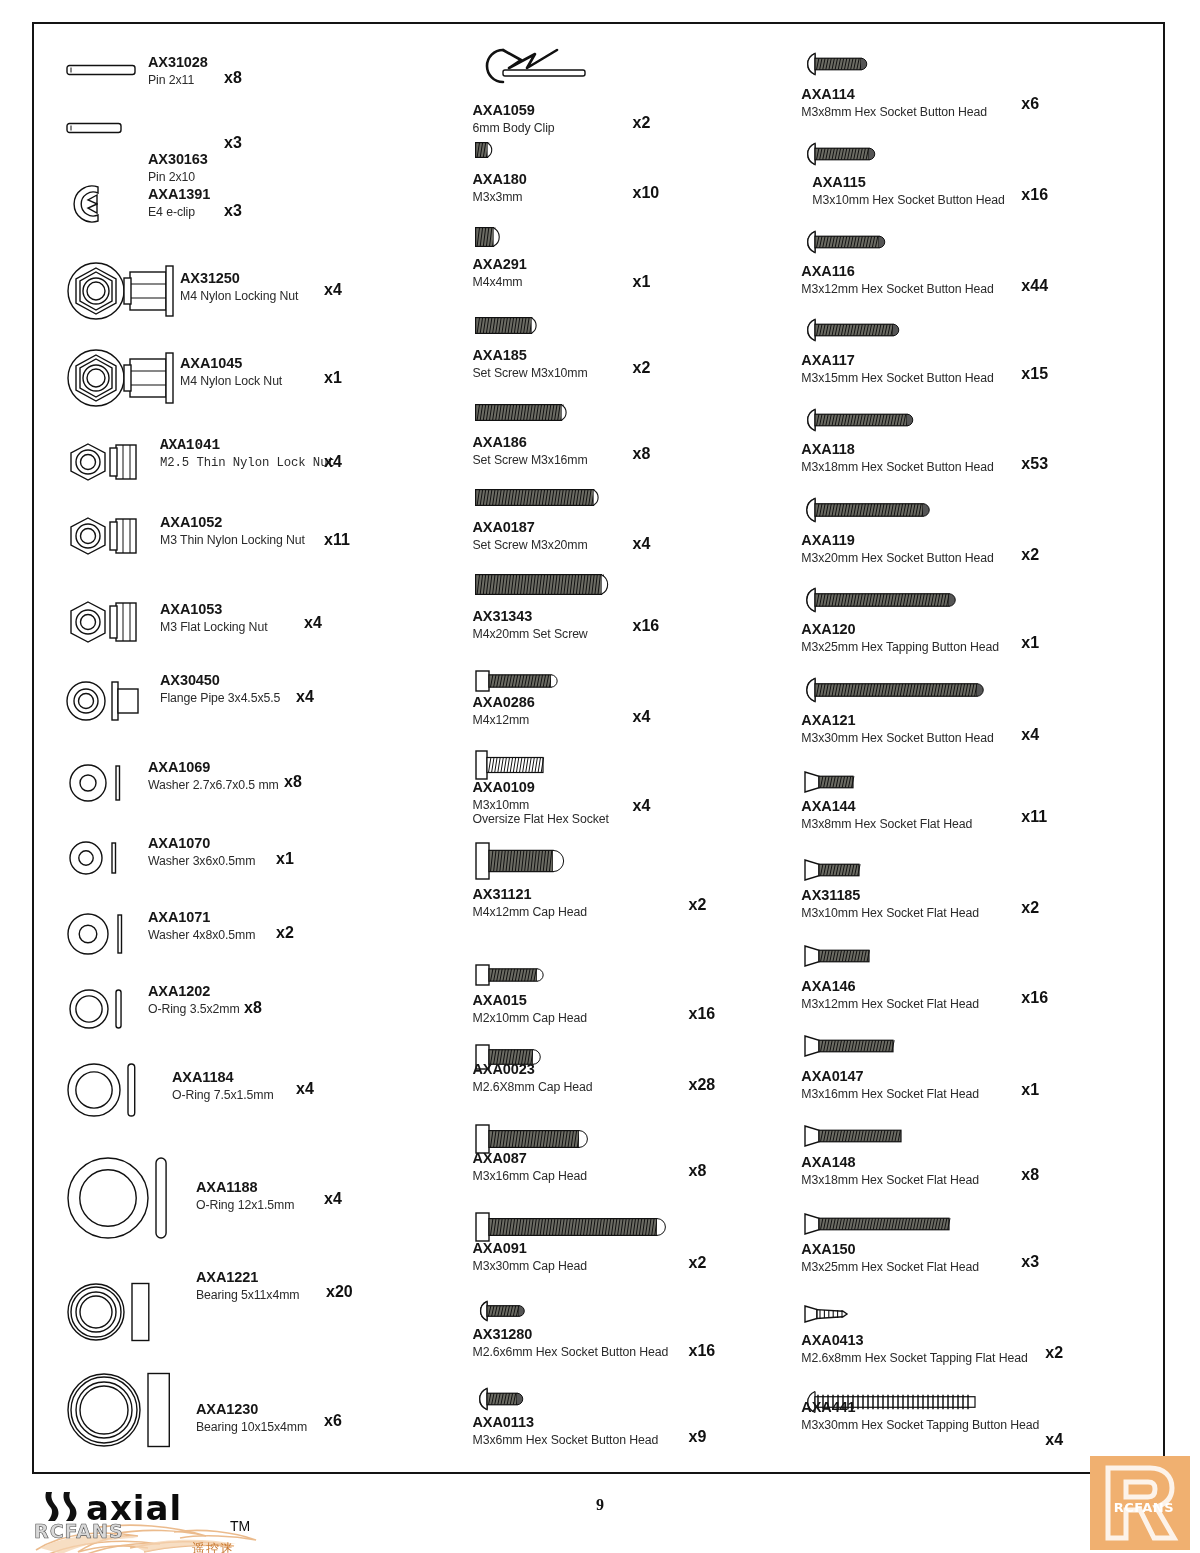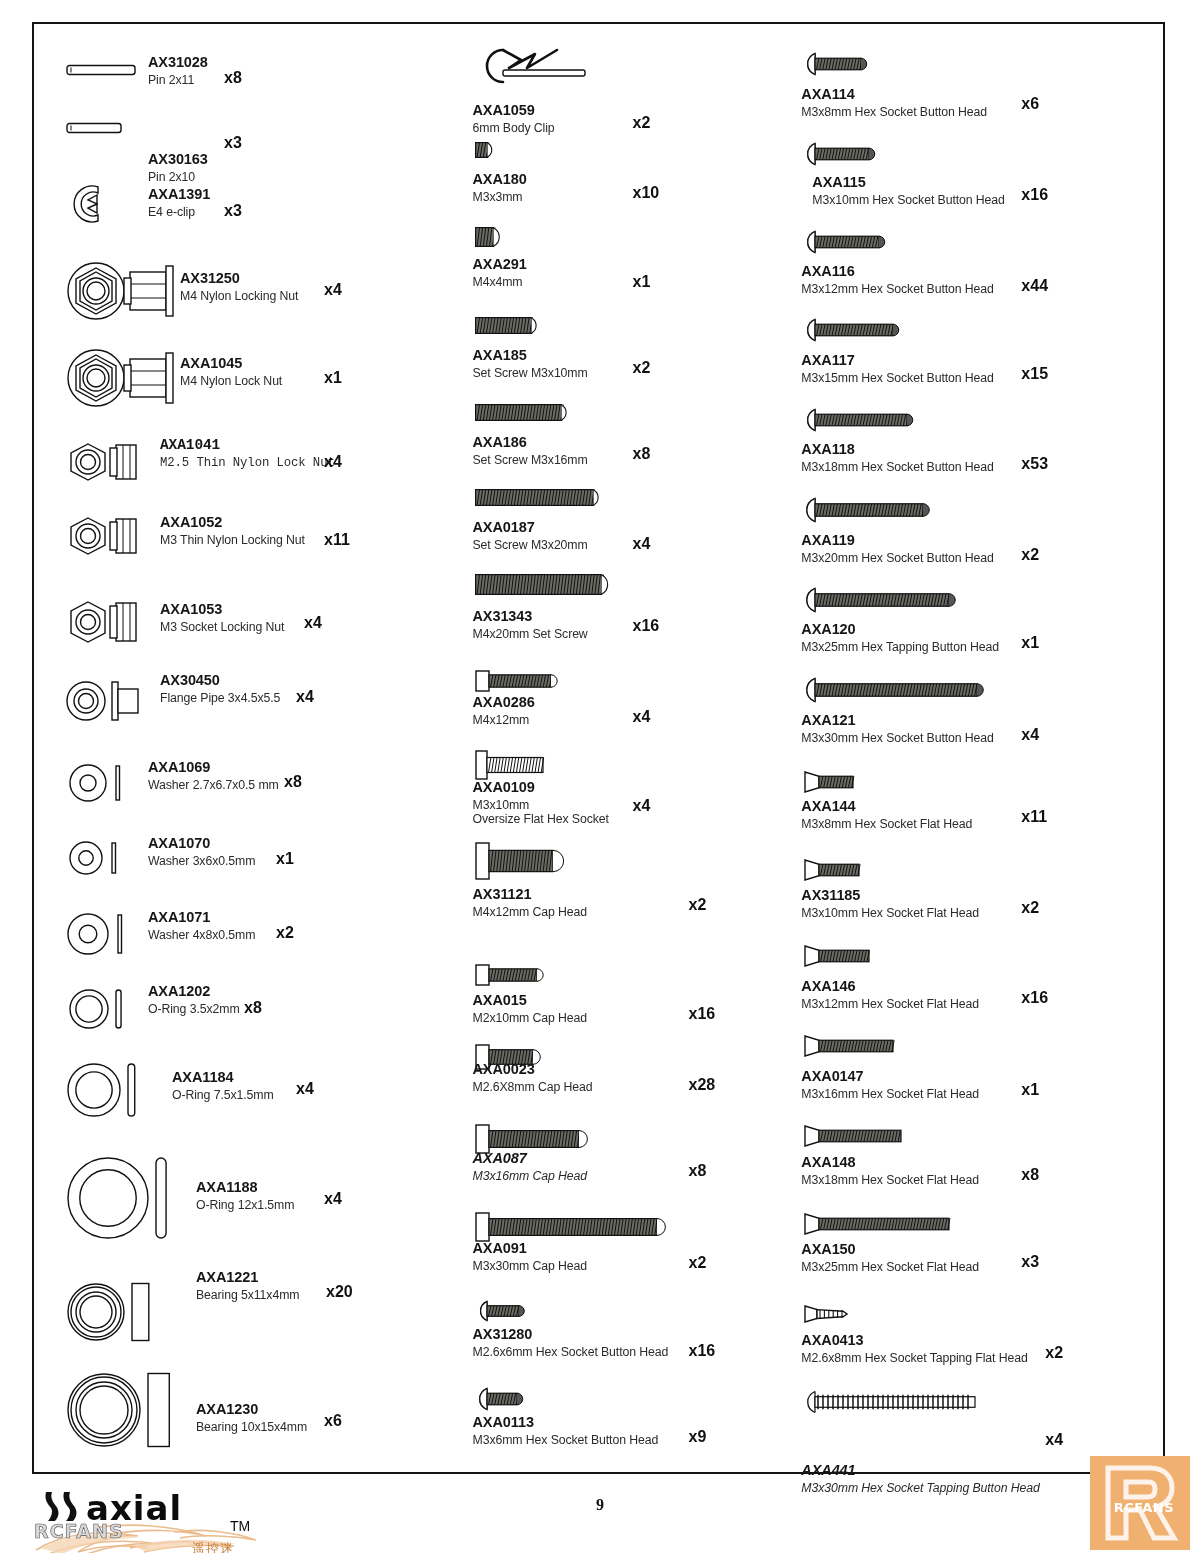--- a/index.html
+++ b/index.html
@@ -298,21 +298,21 @@
       <circle cx="22" cy="22" r="12" stroke="#111" fill="#fff" stroke-width="1.4"></circle>
       <circle cx="22" cy="22" r="7.5" stroke="#111" fill="#fff" stroke-width="1.4"></circle>
       <rect x="50" y="3" width="20" height="38" stroke="#111" fill="#fff" stroke-width="1.4"></rect>
       <rect x="44" y="6" width="7" height="32" stroke="#111" fill="#fff" stroke-width="1.4"></rect>
       <line x1="57" y1="3" x2="57" y2="41" stroke="#111" stroke-width="1"></line>
       <line x1="64" y1="3" x2="64" y2="41" stroke="#111" stroke-width="1"></line>
     </svg>
         </div>
         <div class="part-text" style="left: 122px; top: 569px;">
           <div class="part-code">AXA1053</div>
-          <div class="part-desc">M3 Socket Locking Nut</div>
+          <div class="part-desc">M3 Flat Locking Nut</div>
         </div>
         <div class="part-qty" style="left: 266px; top: 582px;">x4</div>
       </div>
       <div class="part-row" style="top: 0px; height: 0px;">
         <div class="part-art" style="left: 28px; top: 648px;">
           <svg width="74" height="42" viewBox="0 0 74 42">
       <circle cx="20" cy="21" r="19" stroke="#111" fill="#fff" stroke-width="1.4"></circle>
       <circle cx="20" cy="21" r="12" stroke="#111" fill="#fff" stroke-width="1.4"></circle>
       <circle cx="20" cy="21" r="7.5" stroke="#111" fill="#fff" stroke-width="1.4"></circle>
       <rect x="46" y="2" width="6" height="38" stroke="#111" fill="#fff" stroke-width="1.4"></rect>
@@ -857,21 +857,21 @@
             <line x1="83.69999999999999" y1="23.4" x2="86.1" y2="6.6" stroke="#111" stroke-width="1"></line>
             <line x1="86.79999999999998" y1="23.4" x2="89.19999999999999" y2="6.6" stroke="#111" stroke-width="1"></line>
             <line x1="89.89999999999998" y1="23.4" x2="92.29999999999998" y2="6.6" stroke="#111" stroke-width="1"></line>
             <line x1="92.99999999999997" y1="23.4" x2="95.39999999999998" y2="6.6" stroke="#111" stroke-width="1"></line>
             <line x1="96.09999999999997" y1="23.4" x2="98.49999999999997" y2="6.6" stroke="#111" stroke-width="1"></line>
             <line x1="99.19999999999996" y1="23.4" x2="101.59999999999997" y2="6.6" stroke="#111" stroke-width="1"></line>
             <line x1="102.29999999999995" y1="23.4" x2="104.69999999999996" y2="6.6" stroke="#111" stroke-width="1"></line>
       <path d="M104 6.6 A8.4 8.4 0 0 1 104 23.400000000000002" fill="#fff" stroke="#111" stroke-width="1"></path>
     </svg>
         </div>
-        <div class="part-text" style="left: 12px; top: 1118px; font-style: italic;">
+        <div class="part-text" style="left: 12px; top: 1118px;">
           <div class="part-code">AXA087</div>
           <div class="part-desc">M3x16mm Cap Head</div>
         </div>
         <div class="part-qty" style="left: 228px; top: 1130px;">x8</div>
       </div>
       <div class="part-row" style="top: 0px; height: 0px;">
         <div class="part-art" style="left: 14px; top: 1180px;">
           <svg width="186" height="30" viewBox="0 0 186 30">
       <rect x="1" y="1" width="13" height="28" stroke="#111" fill="#fff" stroke-width="1.4"></rect>
       <rect x="14" y="6.6" width="168" height="16.8" fill="#6b6b63" stroke="#111" stroke-width="1.2"></rect>
@@ -1618,21 +1618,21 @@
             <line x1="130" y1="4.800000000000001" x2="130" y2="19.200000000000003" stroke="#111" stroke-width="1.5"></line>
             <line x1="135" y1="4.800000000000001" x2="135" y2="19.200000000000003" stroke="#111" stroke-width="1.5"></line>
             <line x1="140" y1="4.800000000000001" x2="140" y2="19.200000000000003" stroke="#111" stroke-width="1.5"></line>
             <line x1="145" y1="4.800000000000001" x2="145" y2="19.200000000000003" stroke="#111" stroke-width="1.5"></line>
             <line x1="150" y1="4.800000000000001" x2="150" y2="19.200000000000003" stroke="#111" stroke-width="1.5"></line>
             <line x1="155" y1="4.800000000000001" x2="155" y2="19.200000000000003" stroke="#111" stroke-width="1.5"></line>
             <line x1="160" y1="4.800000000000001" x2="160" y2="19.200000000000003" stroke="#111" stroke-width="1.5"></line>
             <line x1="165" y1="4.800000000000001" x2="165" y2="19.200000000000003" stroke="#111" stroke-width="1.5"></line>
     </svg>
         </div>
-        <div class="part-text" style="left: 12px; top: 1430px; font-style: italic;">
+        <div class="part-text" style="left: 12px; top: 1367px;">
           <div class="part-code">AXA441</div>
           <div class="part-desc">M3x30mm Hex Socket Tapping Button Head</div>
         </div>
         <div class="part-qty" style="left: 256px; top: 1399px;">x4</div>
       </div>
     </div>
 </div>
 
 <div id="footer">
 

